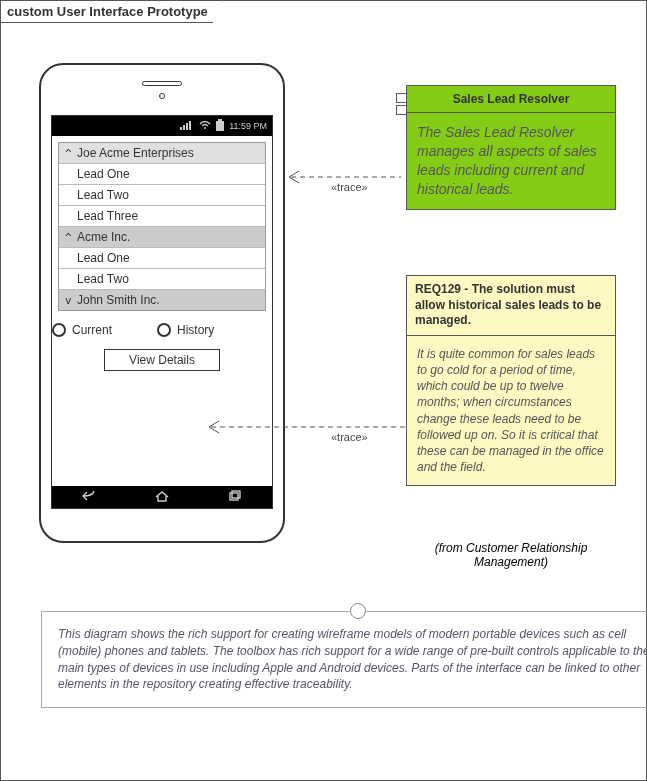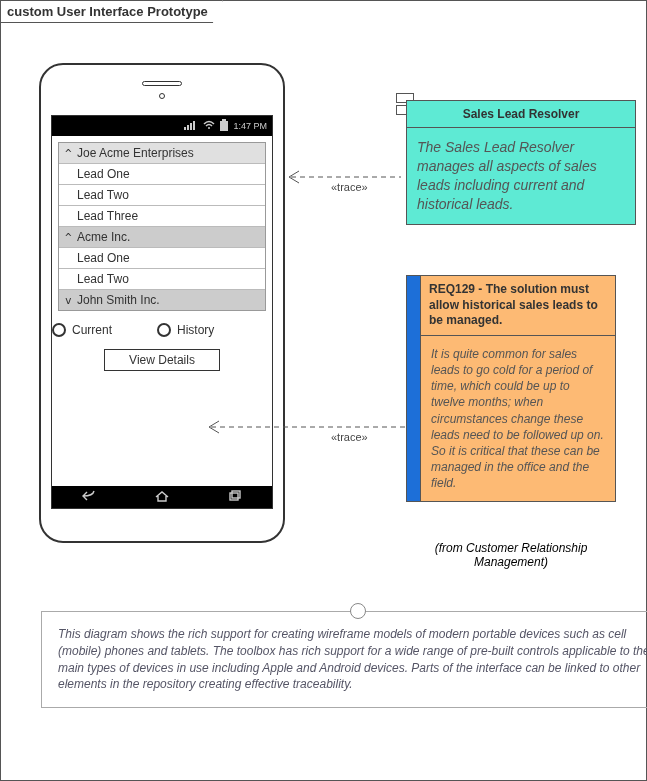--- a/index.html
+++ b/index.html
@@ -126,24 +126,24 @@
     display: flex;
     justify-content: space-around;
     align-items: center;
     color: #ccc;
   }
 
   
   .component-box {
     position: absolute;
     left: 405px;
-    top: 99px;
-    width: 230px;
-    border: 1px solid #555;
-    background: #5eead4;
+    top: 84px;
+    width: 210px;
+    border: 1px solid #555;
+    background: #84cc16;
   }
   .component-header {
     border-bottom: 1px solid #555;
     padding: 6px;
     text-align: center;
     font-weight: bold;
     position: relative;
   }
   .component-notch {
     position: absolute;
@@ -163,22 +163,23 @@
     color: #555;
     font-size: 14px;
     line-height: 1.35;
   }
   .req-box {
     position: absolute;
     left: 405px;
     top: 274px;
     width: 210px;
     border: 1px solid #555;
-    background: #fdba74;
-    display: flex;
+    background: #fef9c3;
+    display: flex;
+    flex-direction: column;
   }
   .req-stripe {
     width: 14px;
     background: #1d6fd8;
     border-right: 1px solid #555;
   }
   .req-content {
     flex: 1;
   }
   .req-header {
@@ -261,21 +262,21 @@
               <path d="M3 6 Q6 3 9 6" stroke="#ccc" fill="none" stroke-width="1.5"></path>
               <circle cx="6" cy="8" r="1" fill="#ccc"></circle>
             </svg>
         </span>
         <span>
           <svg width="8" height="12" viewBox="0 0 8 12">
               <rect x="2" y="0" width="4" height="2" fill="#ccc"></rect>
               <rect x="0" y="2" width="8" height="10" fill="#ccc"></rect>
             </svg>
         </span>
-        <span>1:47 PM</span>
+        <span>11:59 PM</span>
       </div>
 
       <div class="list-container">
         <div class="list-row group-row selected-row">
           <span class="chevron">^</span>
           <span>Joe Acme Enterprises</span>
         </div>
         <div class="list-row child-row">
             <span>Lead One</span>
           </div>

